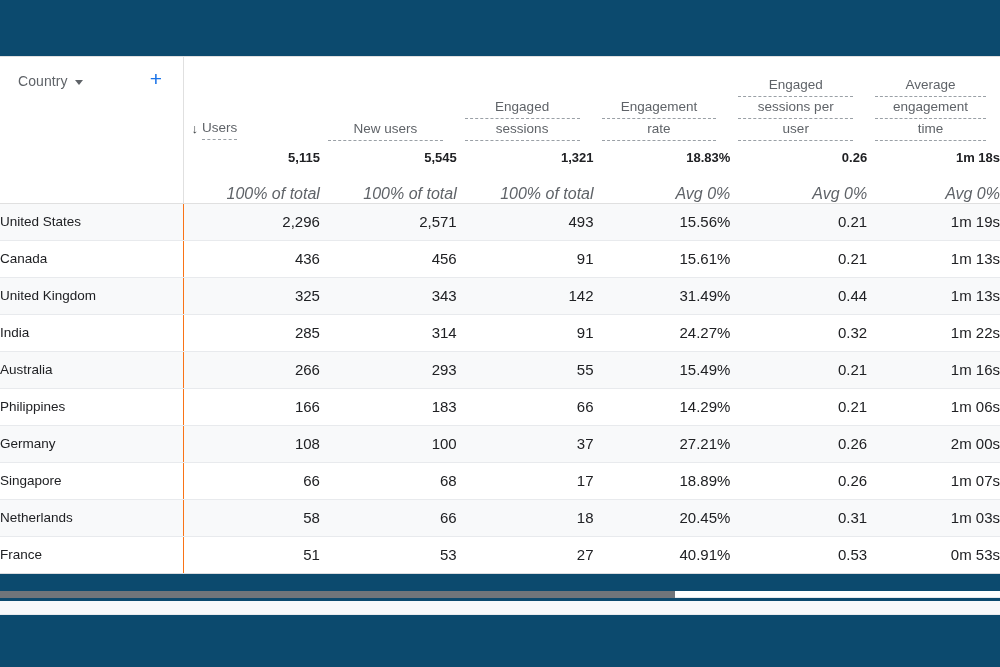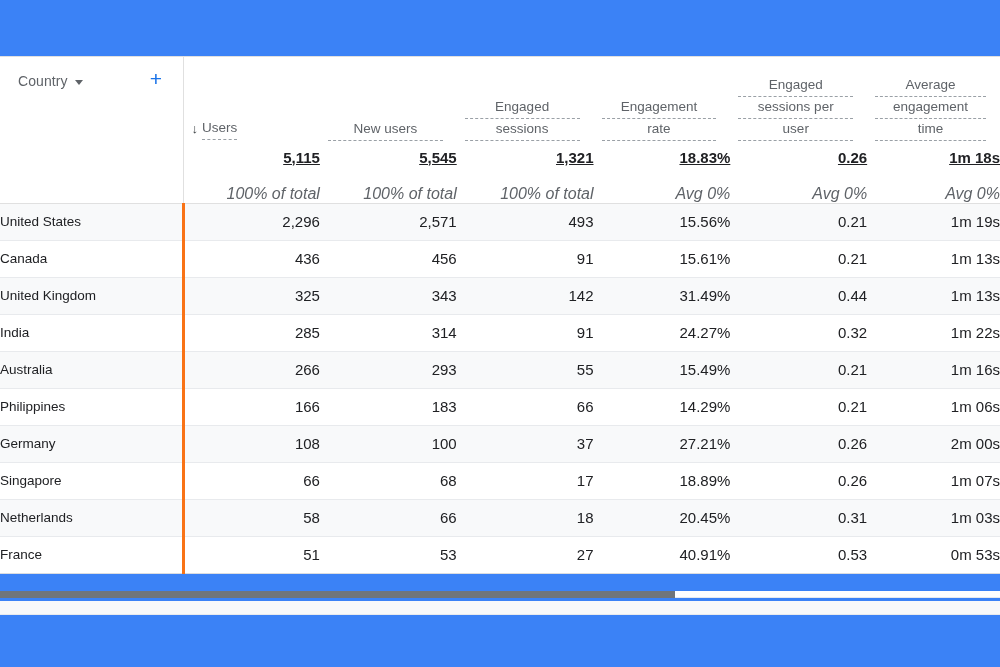--- a/index.html
+++ b/index.html
@@ -2,21 +2,21 @@
 <html><head>
 <meta charset="utf-8">
 <style>
   * { box-sizing: border-box; margin: 0; padding: 0; }
   html, body {
     width: 1000px; height: 667px;
     background: #ffffff;
     font-family: "Liberation Sans", sans-serif;
     -webkit-font-smoothing: antialiased;
   }
-  .page { position: relative; width: 1000px; height: 667px; overflow: hidden; background:#3b82f6; }
+  .page { position: relative; width: 1000px; height: 667px; overflow: hidden; background:#0c4a6e; }
 
   
   .table-wrap {
     position: absolute; left: 0; top: 56px; width: 1000px;
     border-top: 1px solid #e0e0e0;
   }
   table.report { width: 1000px; border-collapse: collapse; table-layout: fixed; }
 
   col.c-dim   { width: 182px; }
   col.c-met   { width: 136px; }
@@ -70,30 +70,30 @@
   .hdr-line.with-sort { display: inline-flex; align-items: center; gap: 4px; border-bottom: none; }
   .hdr-line.with-sort .sorttext { border-bottom: 1px dashed #9aa0a6; padding-bottom: 1px; }
   .sort-arrow {
     font-size: 13px; color: #3c4043; line-height: 14px;
   }
 
   
   tr.totals td { padding: 0; background: #fff; border-bottom: 1px solid #e0e0e0; }
   .tot-dim-cell { height: 56px; border-right: 1px solid #e0e0e0; }
   .tot-met-cell { height: 56px; padding: 0 14px 8px 8px; text-align: right; vertical-align: bottom; }
-  .tot-val { font-size: 15px; color: #202124; font-weight: 700; line-height: 17px; text-decoration: underline; }
+  .tot-val { font-size: 13px; color: #202124; font-weight: 700; line-height: 17px; }
   .tot-sub { font-size: 16px; color: #5f6368; line-height: 18px; margin-top: 19px; font-style: italic; }
 
   
   tbody.body tr { height: 37px; }
   tbody.body tr.odd  td { background: #f8f9fa; }
   tbody.body tr.even td { background: #ffffff; }
   tbody.body td { border-bottom: 1px solid #e8eaed; padding: 0; }
   td.dim-cell {
-    border-right: 3px solid #f97316;
+    border-right: 1px solid #f97316;
     padding-left: 18px;
     font-size: 13.5px; color: #202124;
     white-space: nowrap;
   }
   td.met-cell {
     text-align: right; padding-right: 14px;
     font-size: 15px; color: #202124;
   }
   tbody.body tr:last-child td { border-bottom: 1px solid #dadce0; }
 

